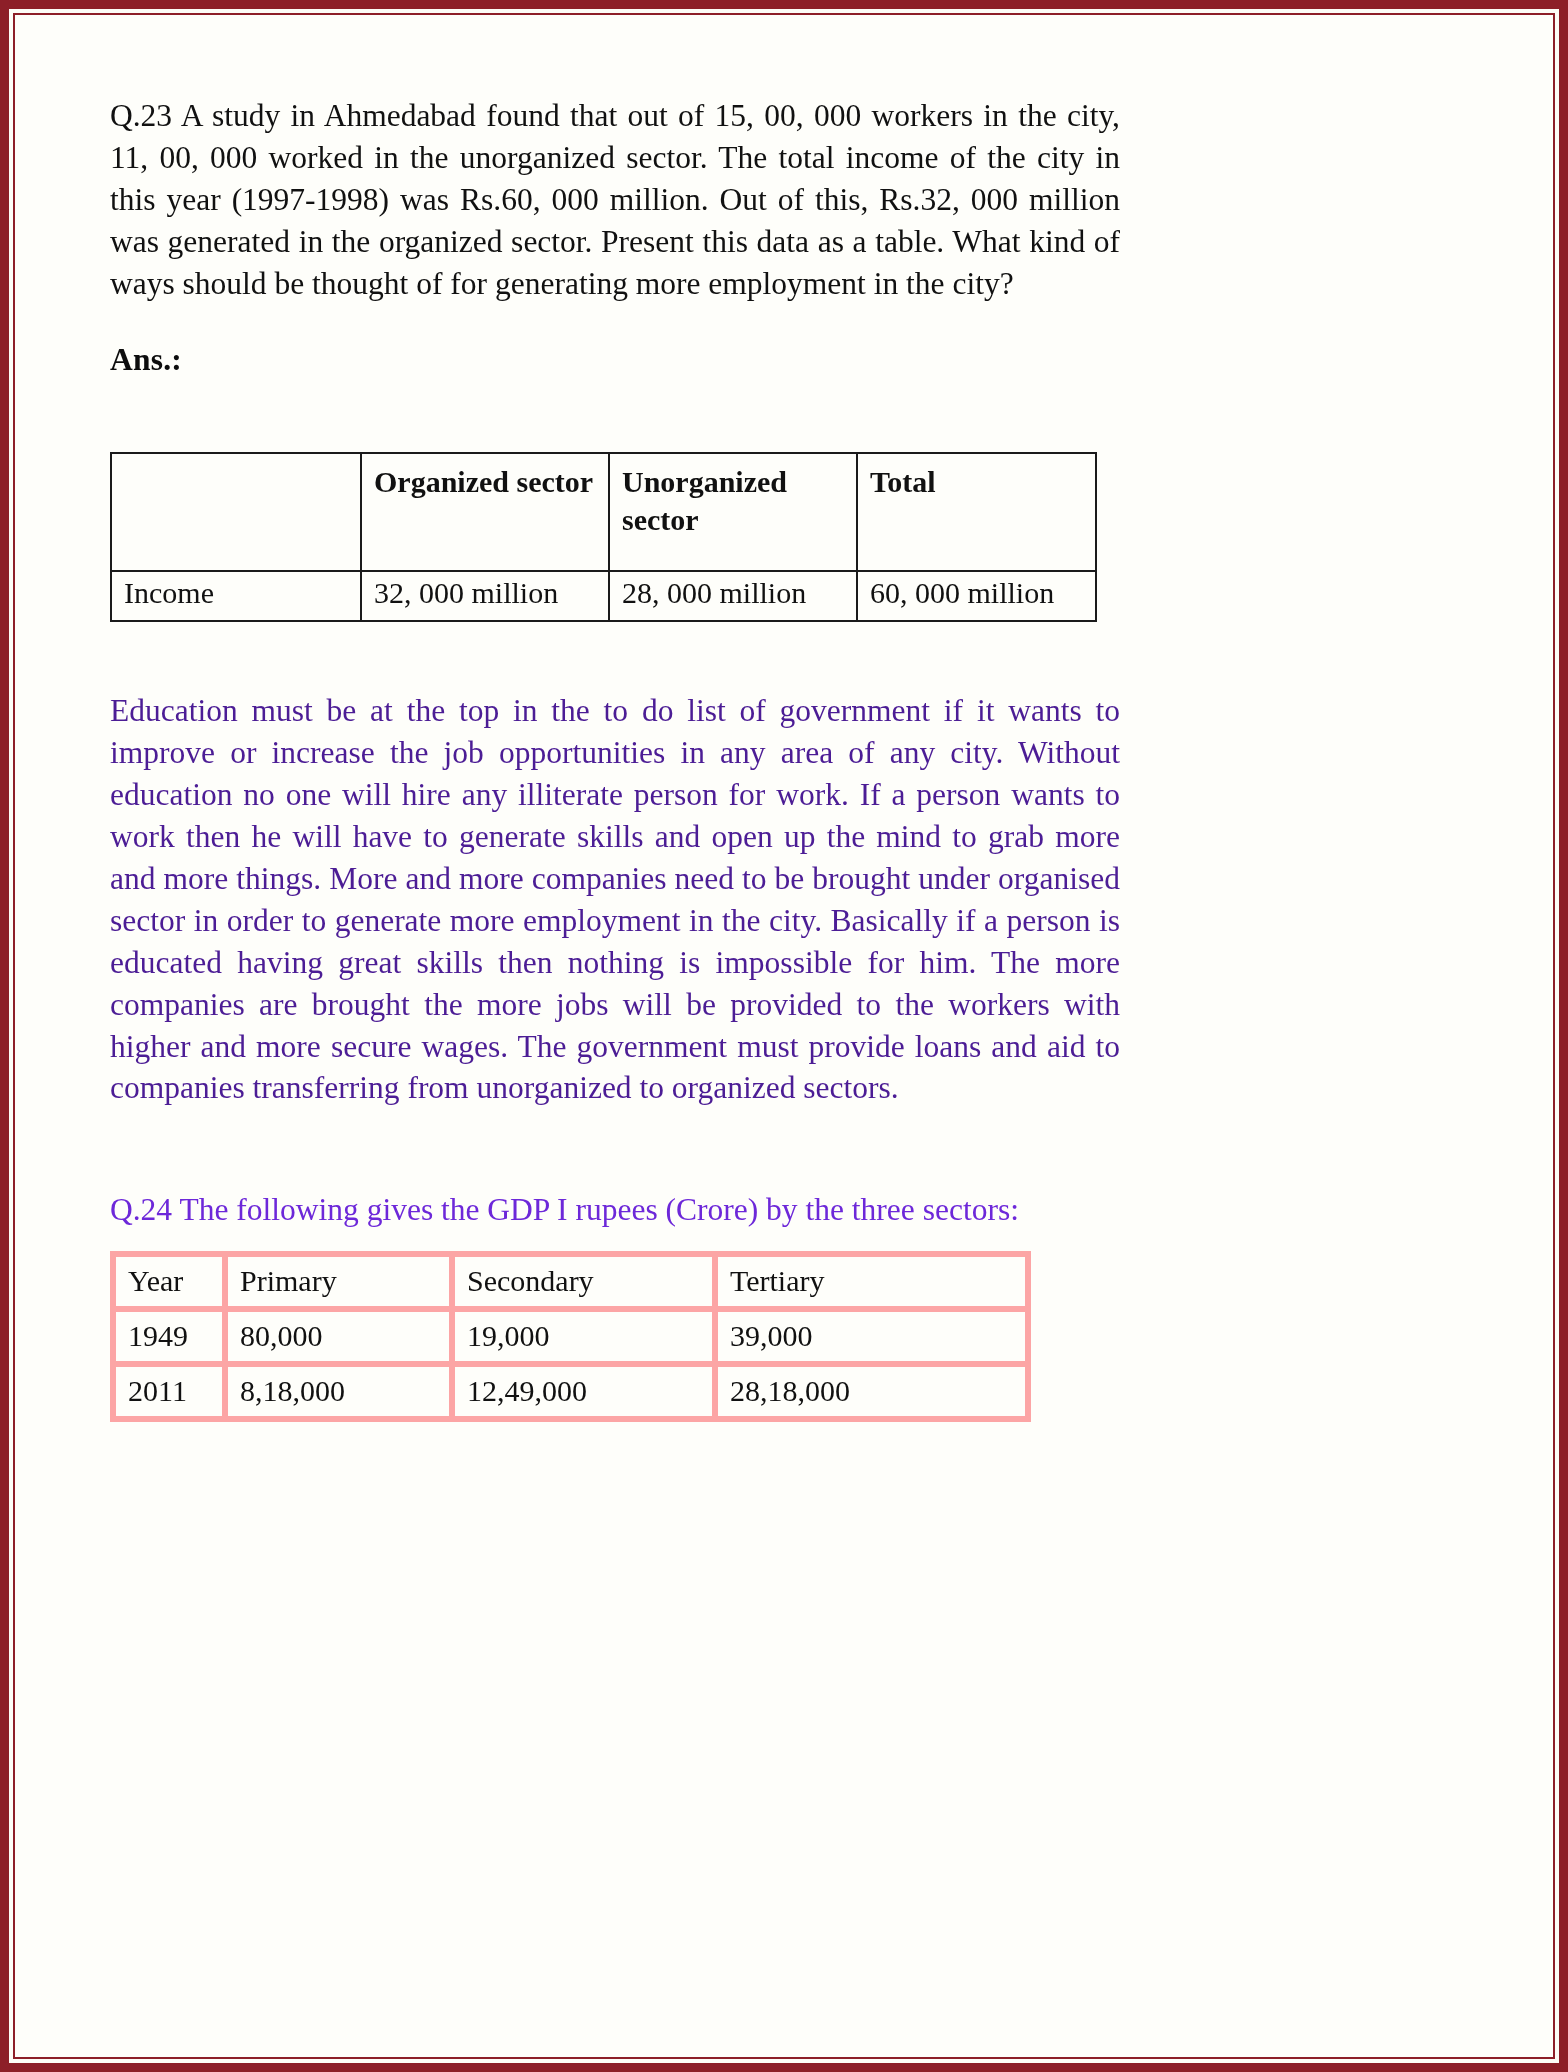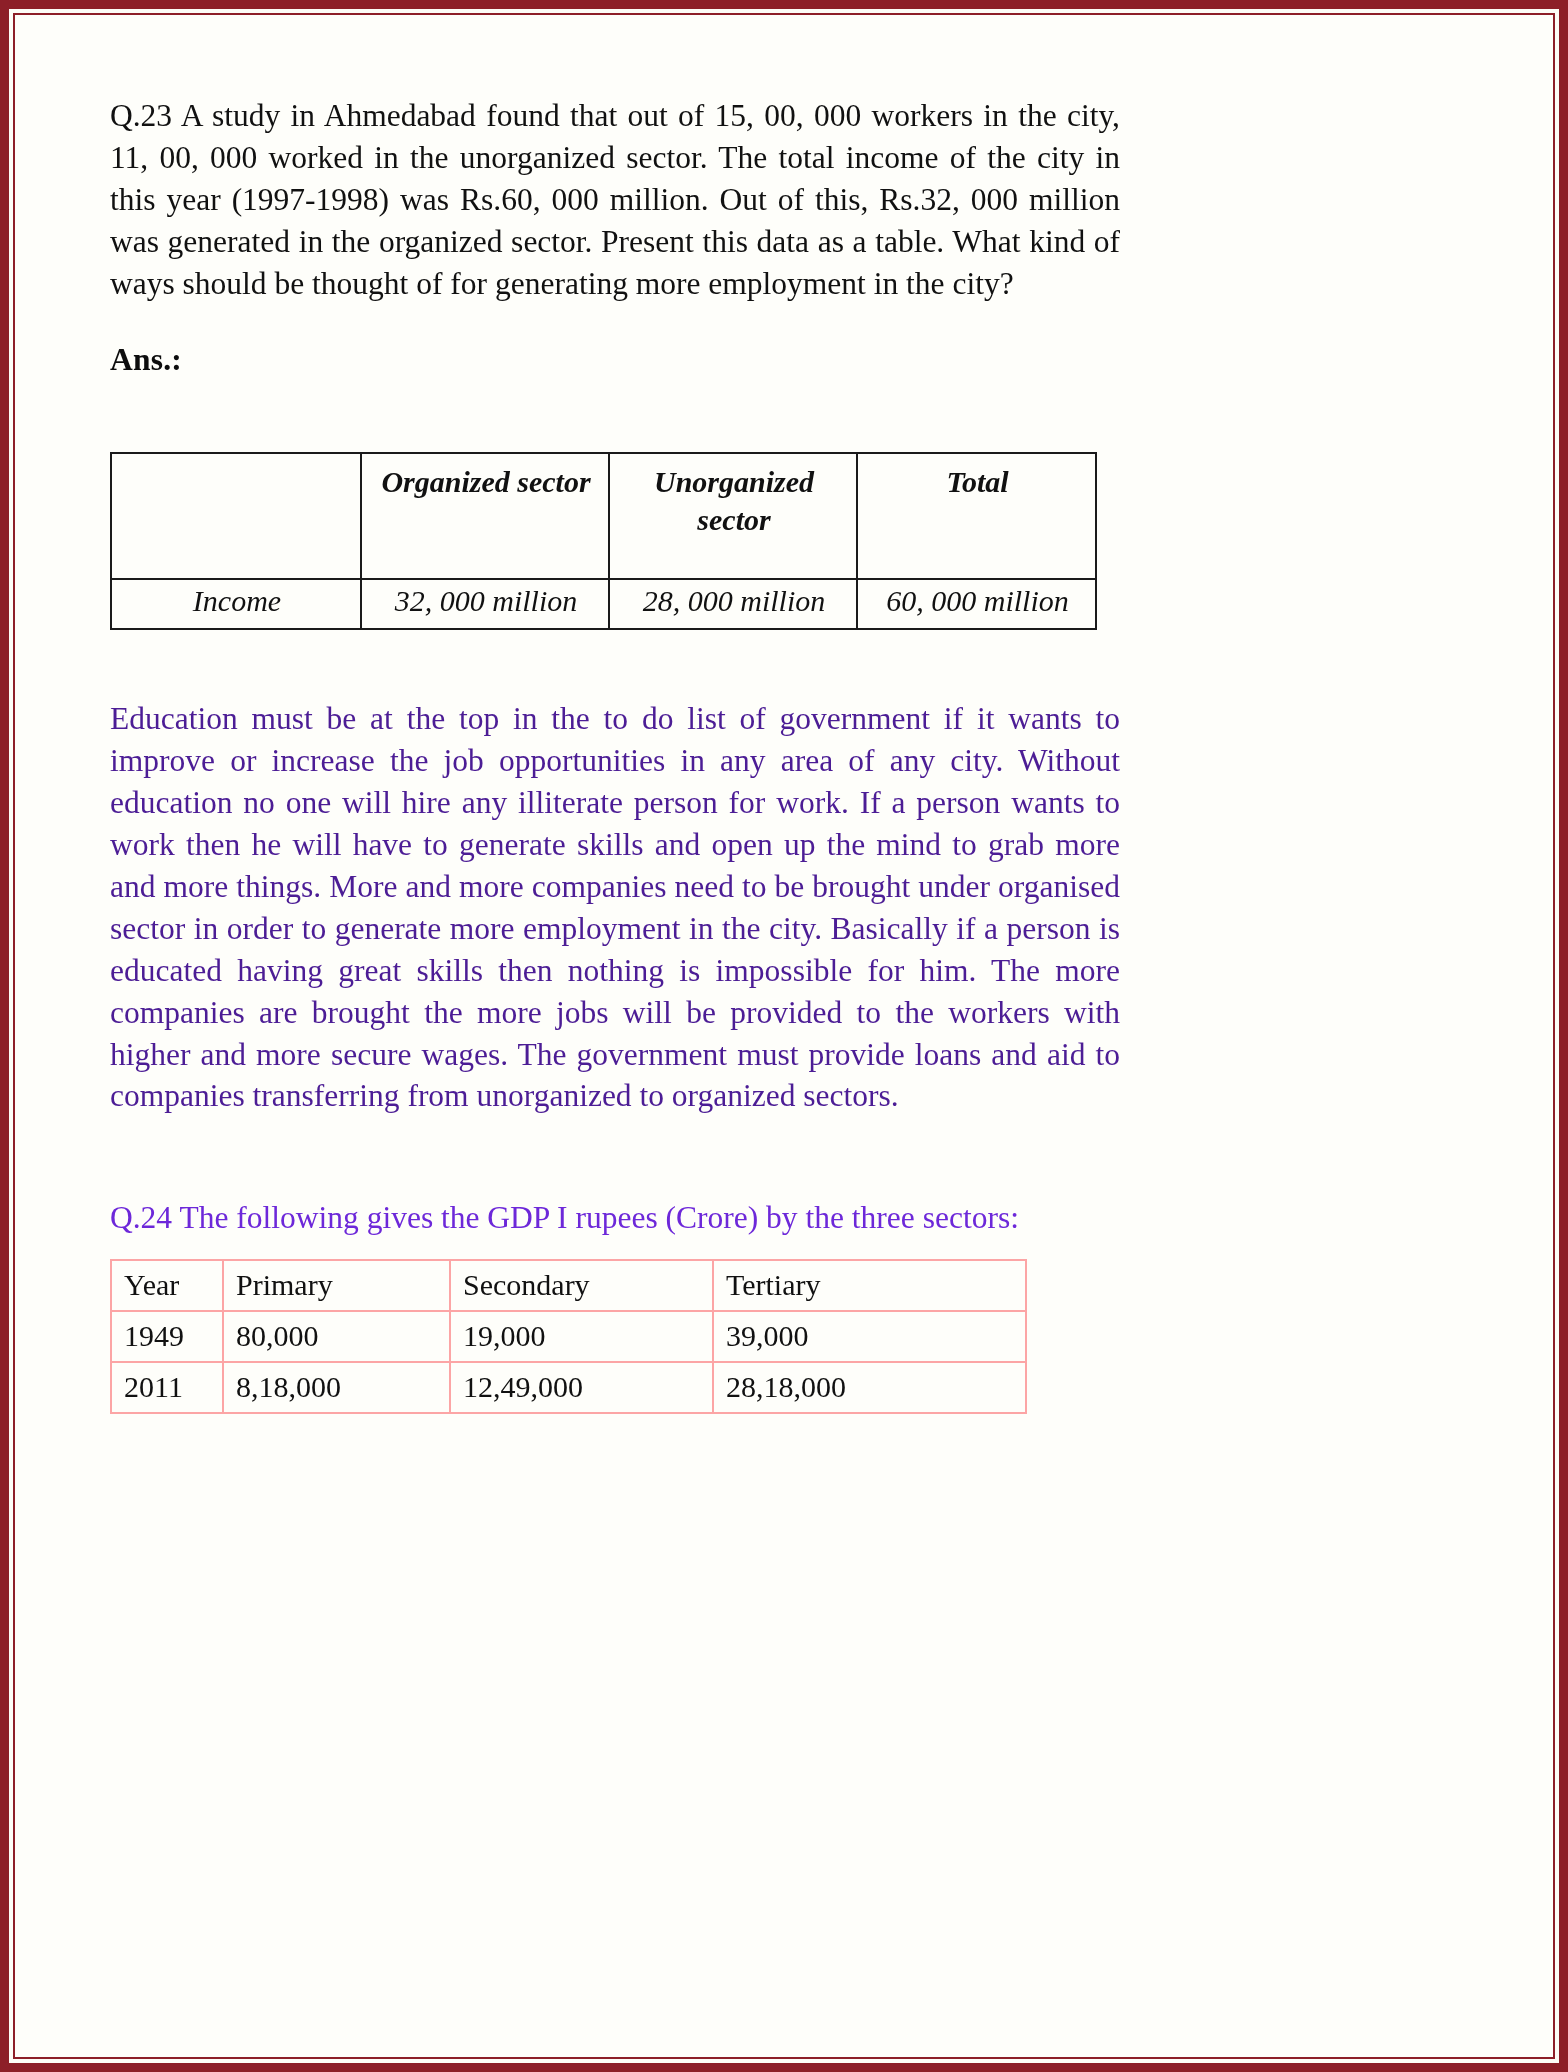--- a/index.html
+++ b/index.html
@@ -63,25 +63,24 @@
   }
   table.t1 {
     border-collapse: collapse;
     width: 985px;
     table-layout: fixed;
     font-size: 30px;
     color: #111;
   }
   table.t1 td, table.t1 th {
     border: 2px solid #1a1a1a;
-    padding: 5px 10px 19px 12px;
+    padding: 5px 10px 11px 12px;
     vertical-align: top;
-    text-align: center;
+    text-align: left;
     font-weight: normal;
-    font-style: italic;
   }
   table.t1 thead th {
     font-weight: bold;
     height: 96px;
     line-height: 1.25;
     vertical-align: top;
     padding-top: 9px;
   }
   table.t1 tbody td {
     height: 40px;
@@ -117,21 +116,21 @@
     margin-top: 20px;
   }
   table.t2 {
     border-collapse: collapse;
     width: 915px;
     table-layout: fixed;
     font-size: 30px;
     color: #111;
   }
   table.t2 td, table.t2 th {
-    border: 2px solid #fca5a5;
+    border: 6px solid #fca5a5;
     padding: 3px 10px 6px 12px;
     text-align: left;
     font-weight: normal;
     line-height: 1.18;
     height: 40px;
     vertical-align: middle;
   }
   .c-year { width: 112px; }
   .c-pri  { width: 227px; }
   .c-sec  { width: 263px; }

